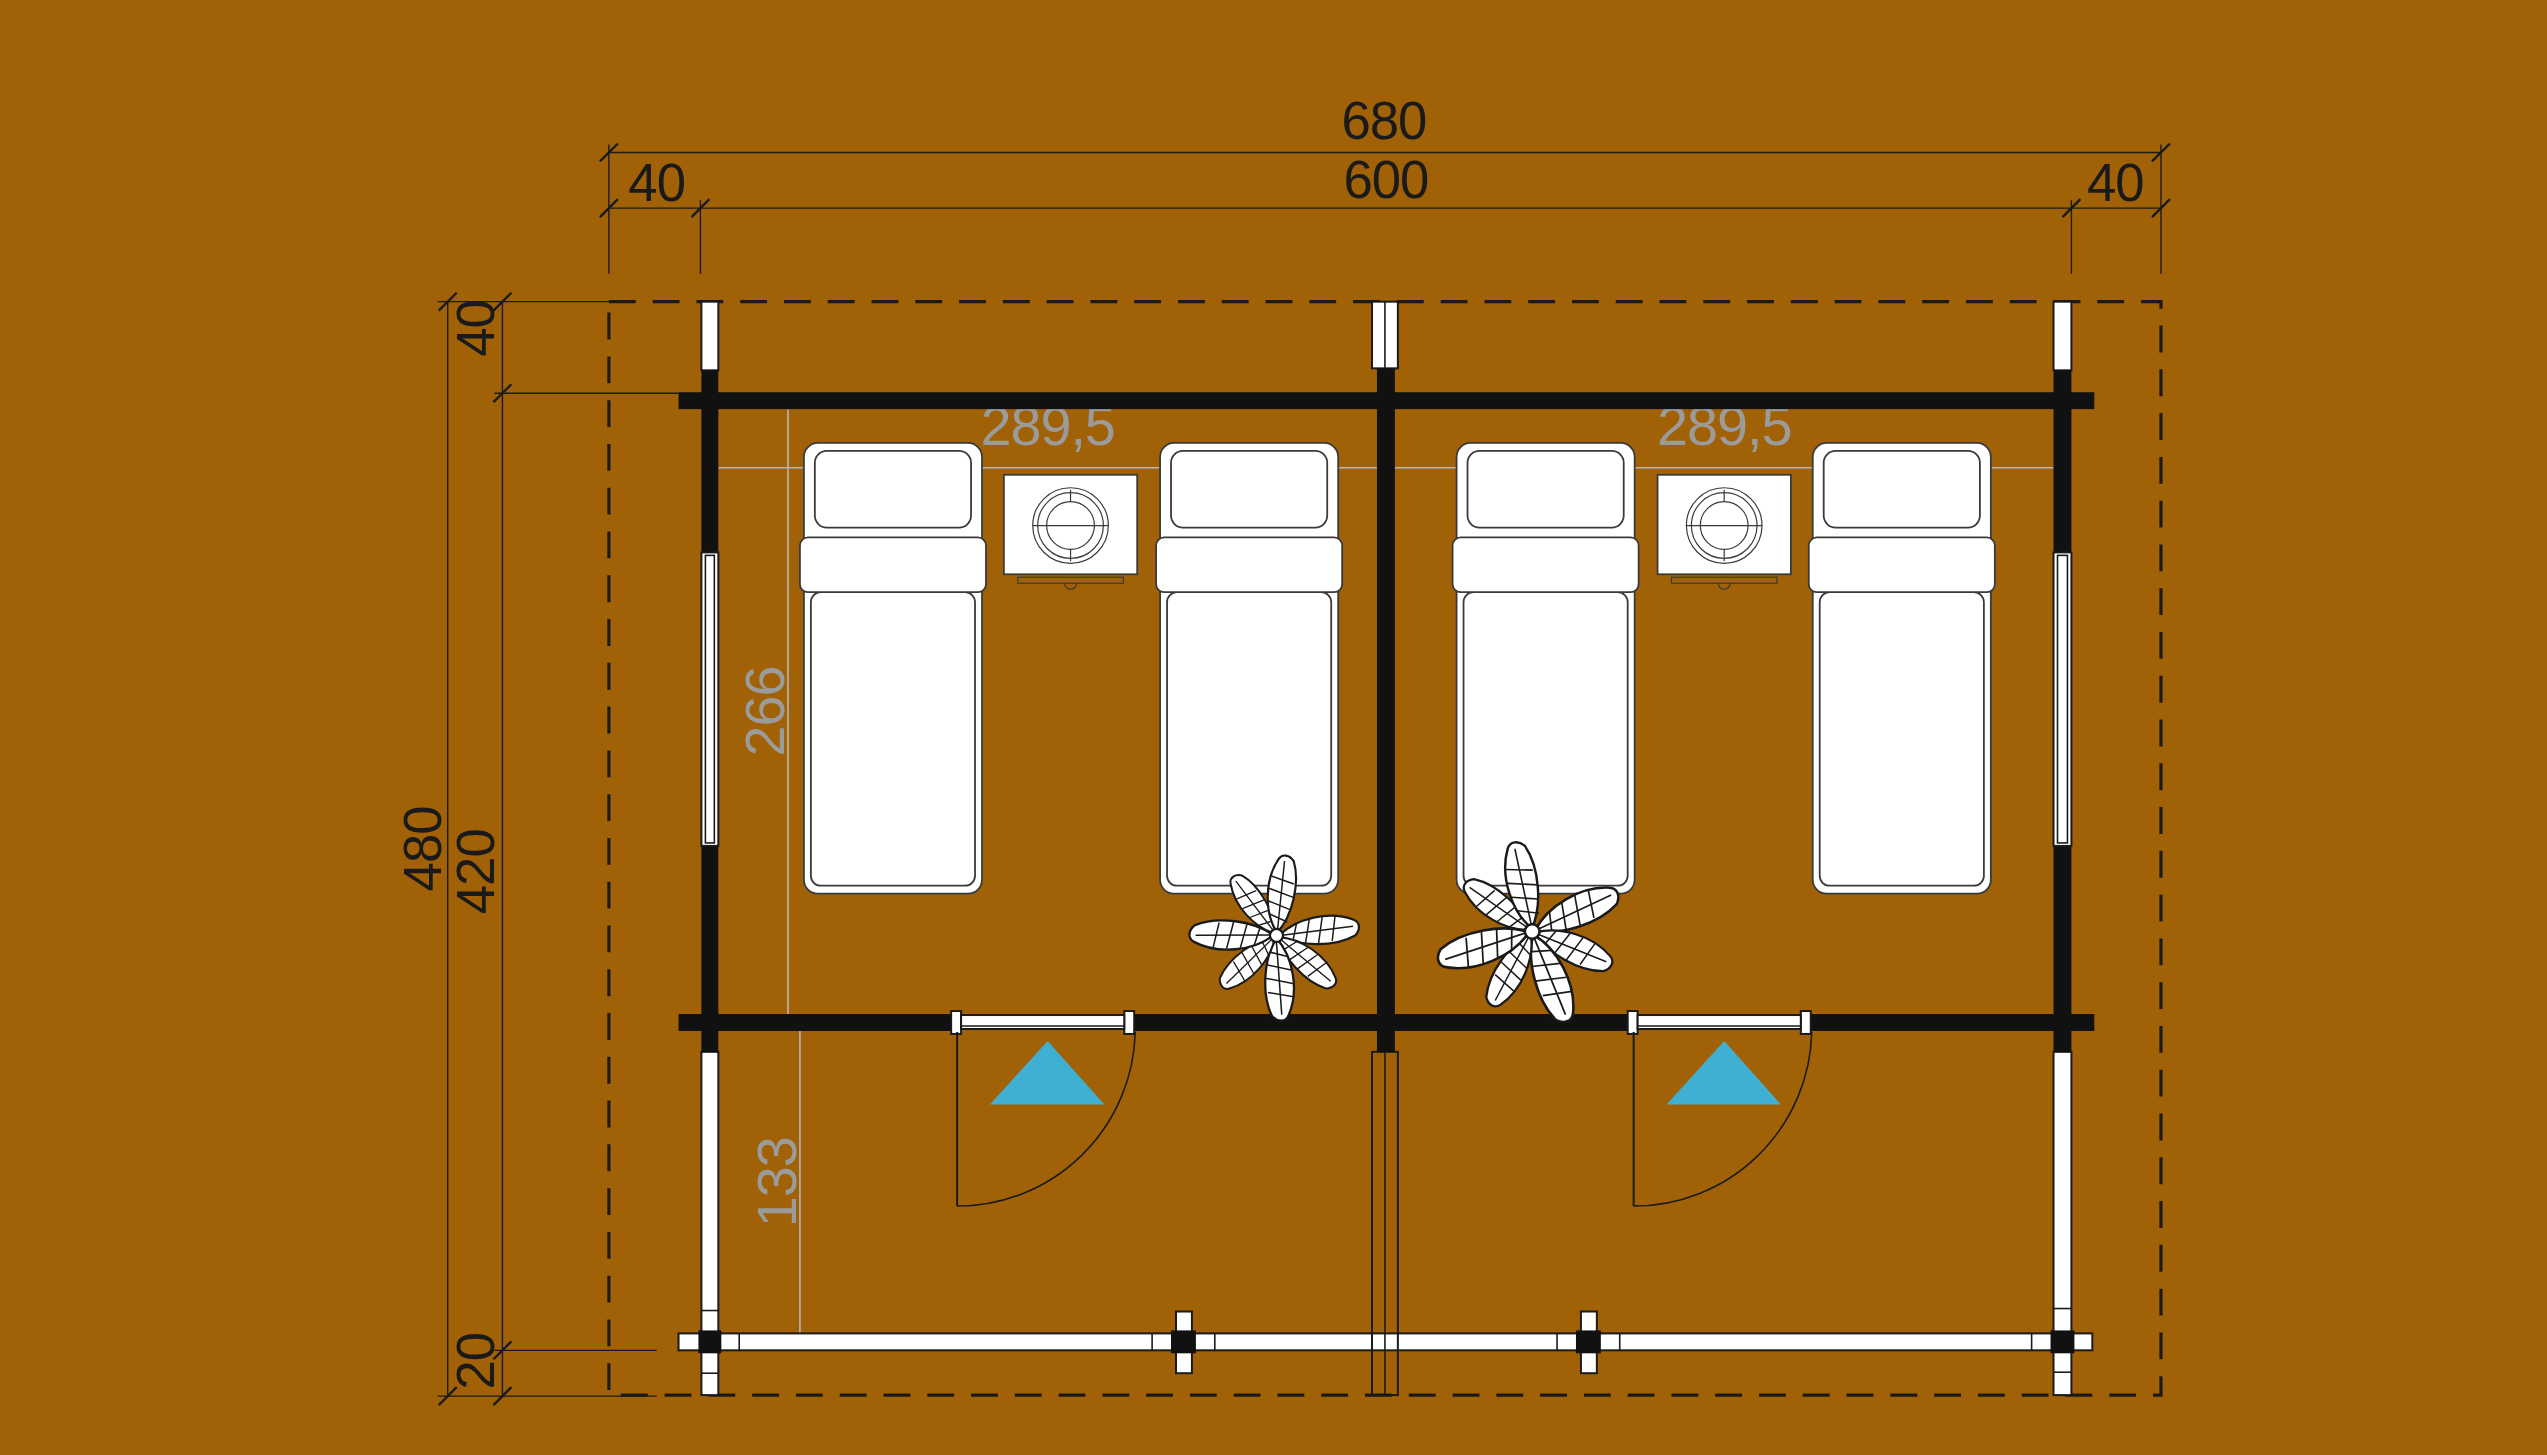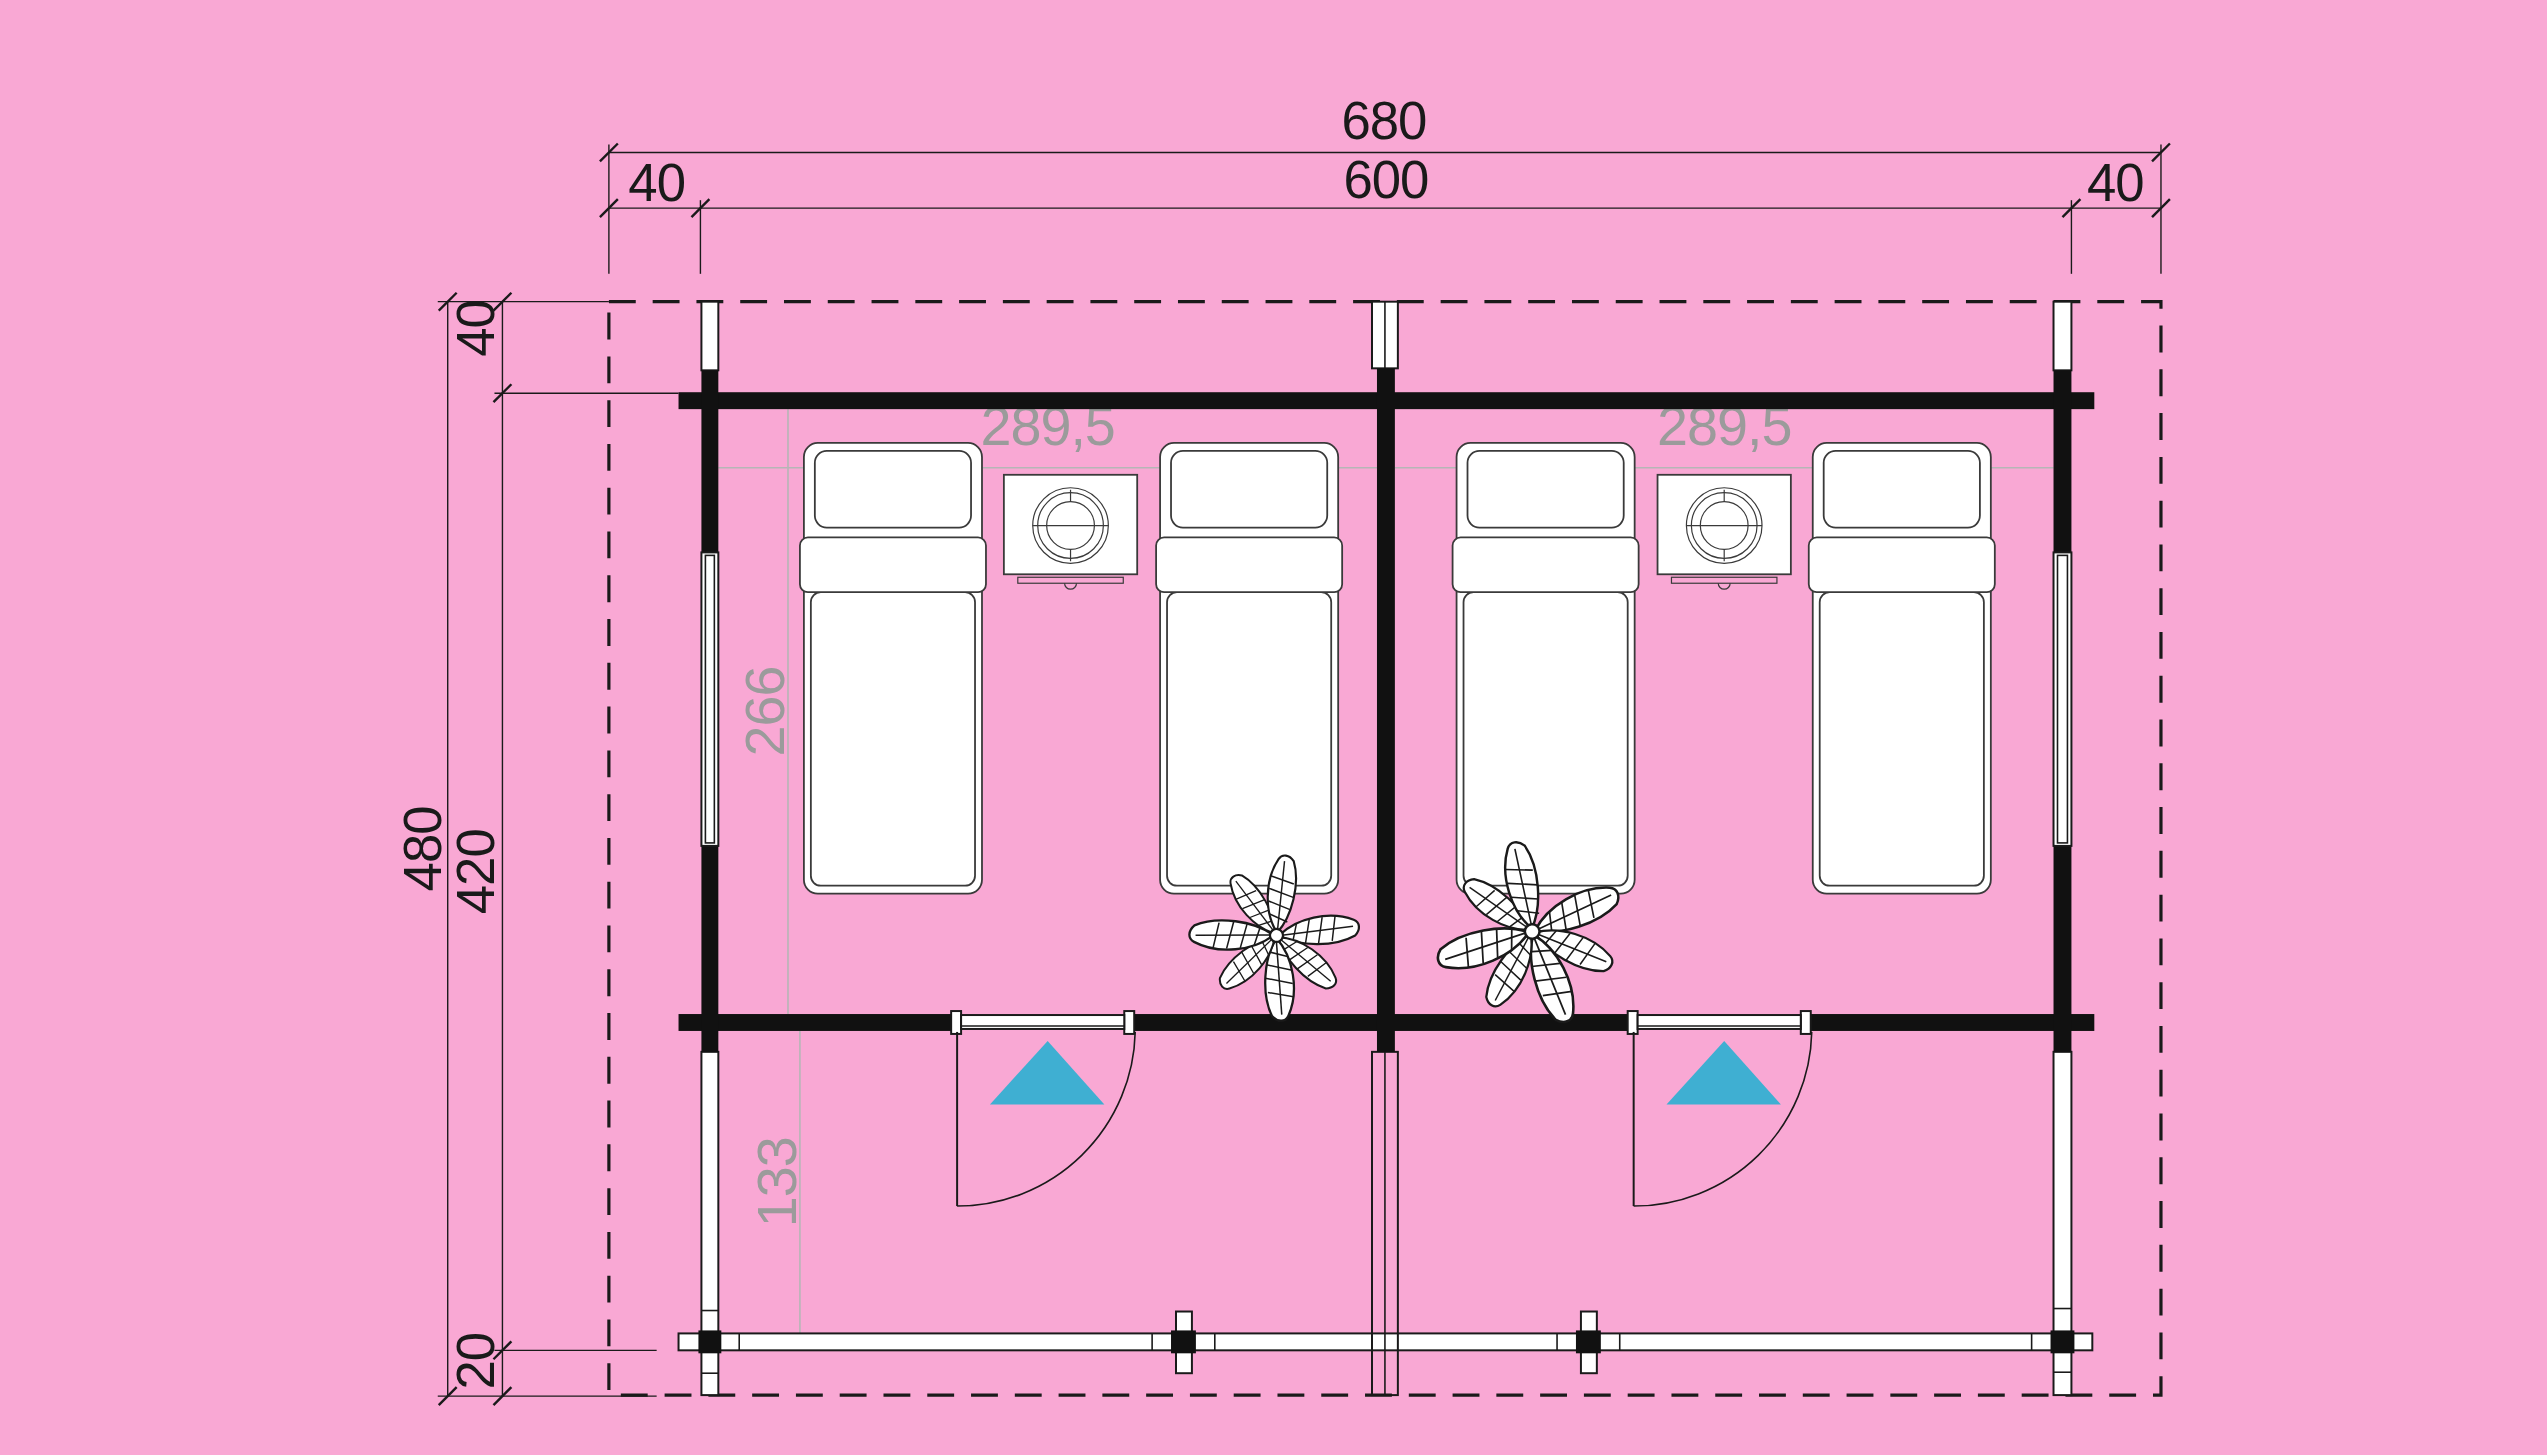--- a/index.html
+++ b/index.html
@@ -1,16 +1,16 @@
 <!DOCTYPE html>
 <html><head>
 <meta charset="utf-8">
 <style>
   html,body{margin:0;padding:0;background:#ffffff;width:2547px;height:1456px;overflow:hidden;}
-  .canvas{position:relative;width:2547px;height:1456px;background:#f9a8d4;
+  .canvas{position:relative;width:2547px;height:1456px;background:#a16207;
           font-family:"Liberation Sans",sans-serif;}
   svg{display:block}
   text{font-family:"Liberation Sans",sans-serif;}
   .dim-label{fill:#1a1a1a;font-size:53px;letter-spacing:-1px;}
   .room-label{fill:#9b9b9b;font-size:56px;letter-spacing:-1px;}
   .wall{fill:#111111;stroke:none;}
   .thin{stroke:#1a1a1a;stroke-width:1.6;fill:none;}
   .thin2{stroke:#1a1a1a;stroke-width:2;fill:none;}
   .whitepost{fill:#ffffff;stroke:#1a1a1a;stroke-width:2;}
   .openpost{fill:none;stroke:#1a1a1a;stroke-width:2;}

